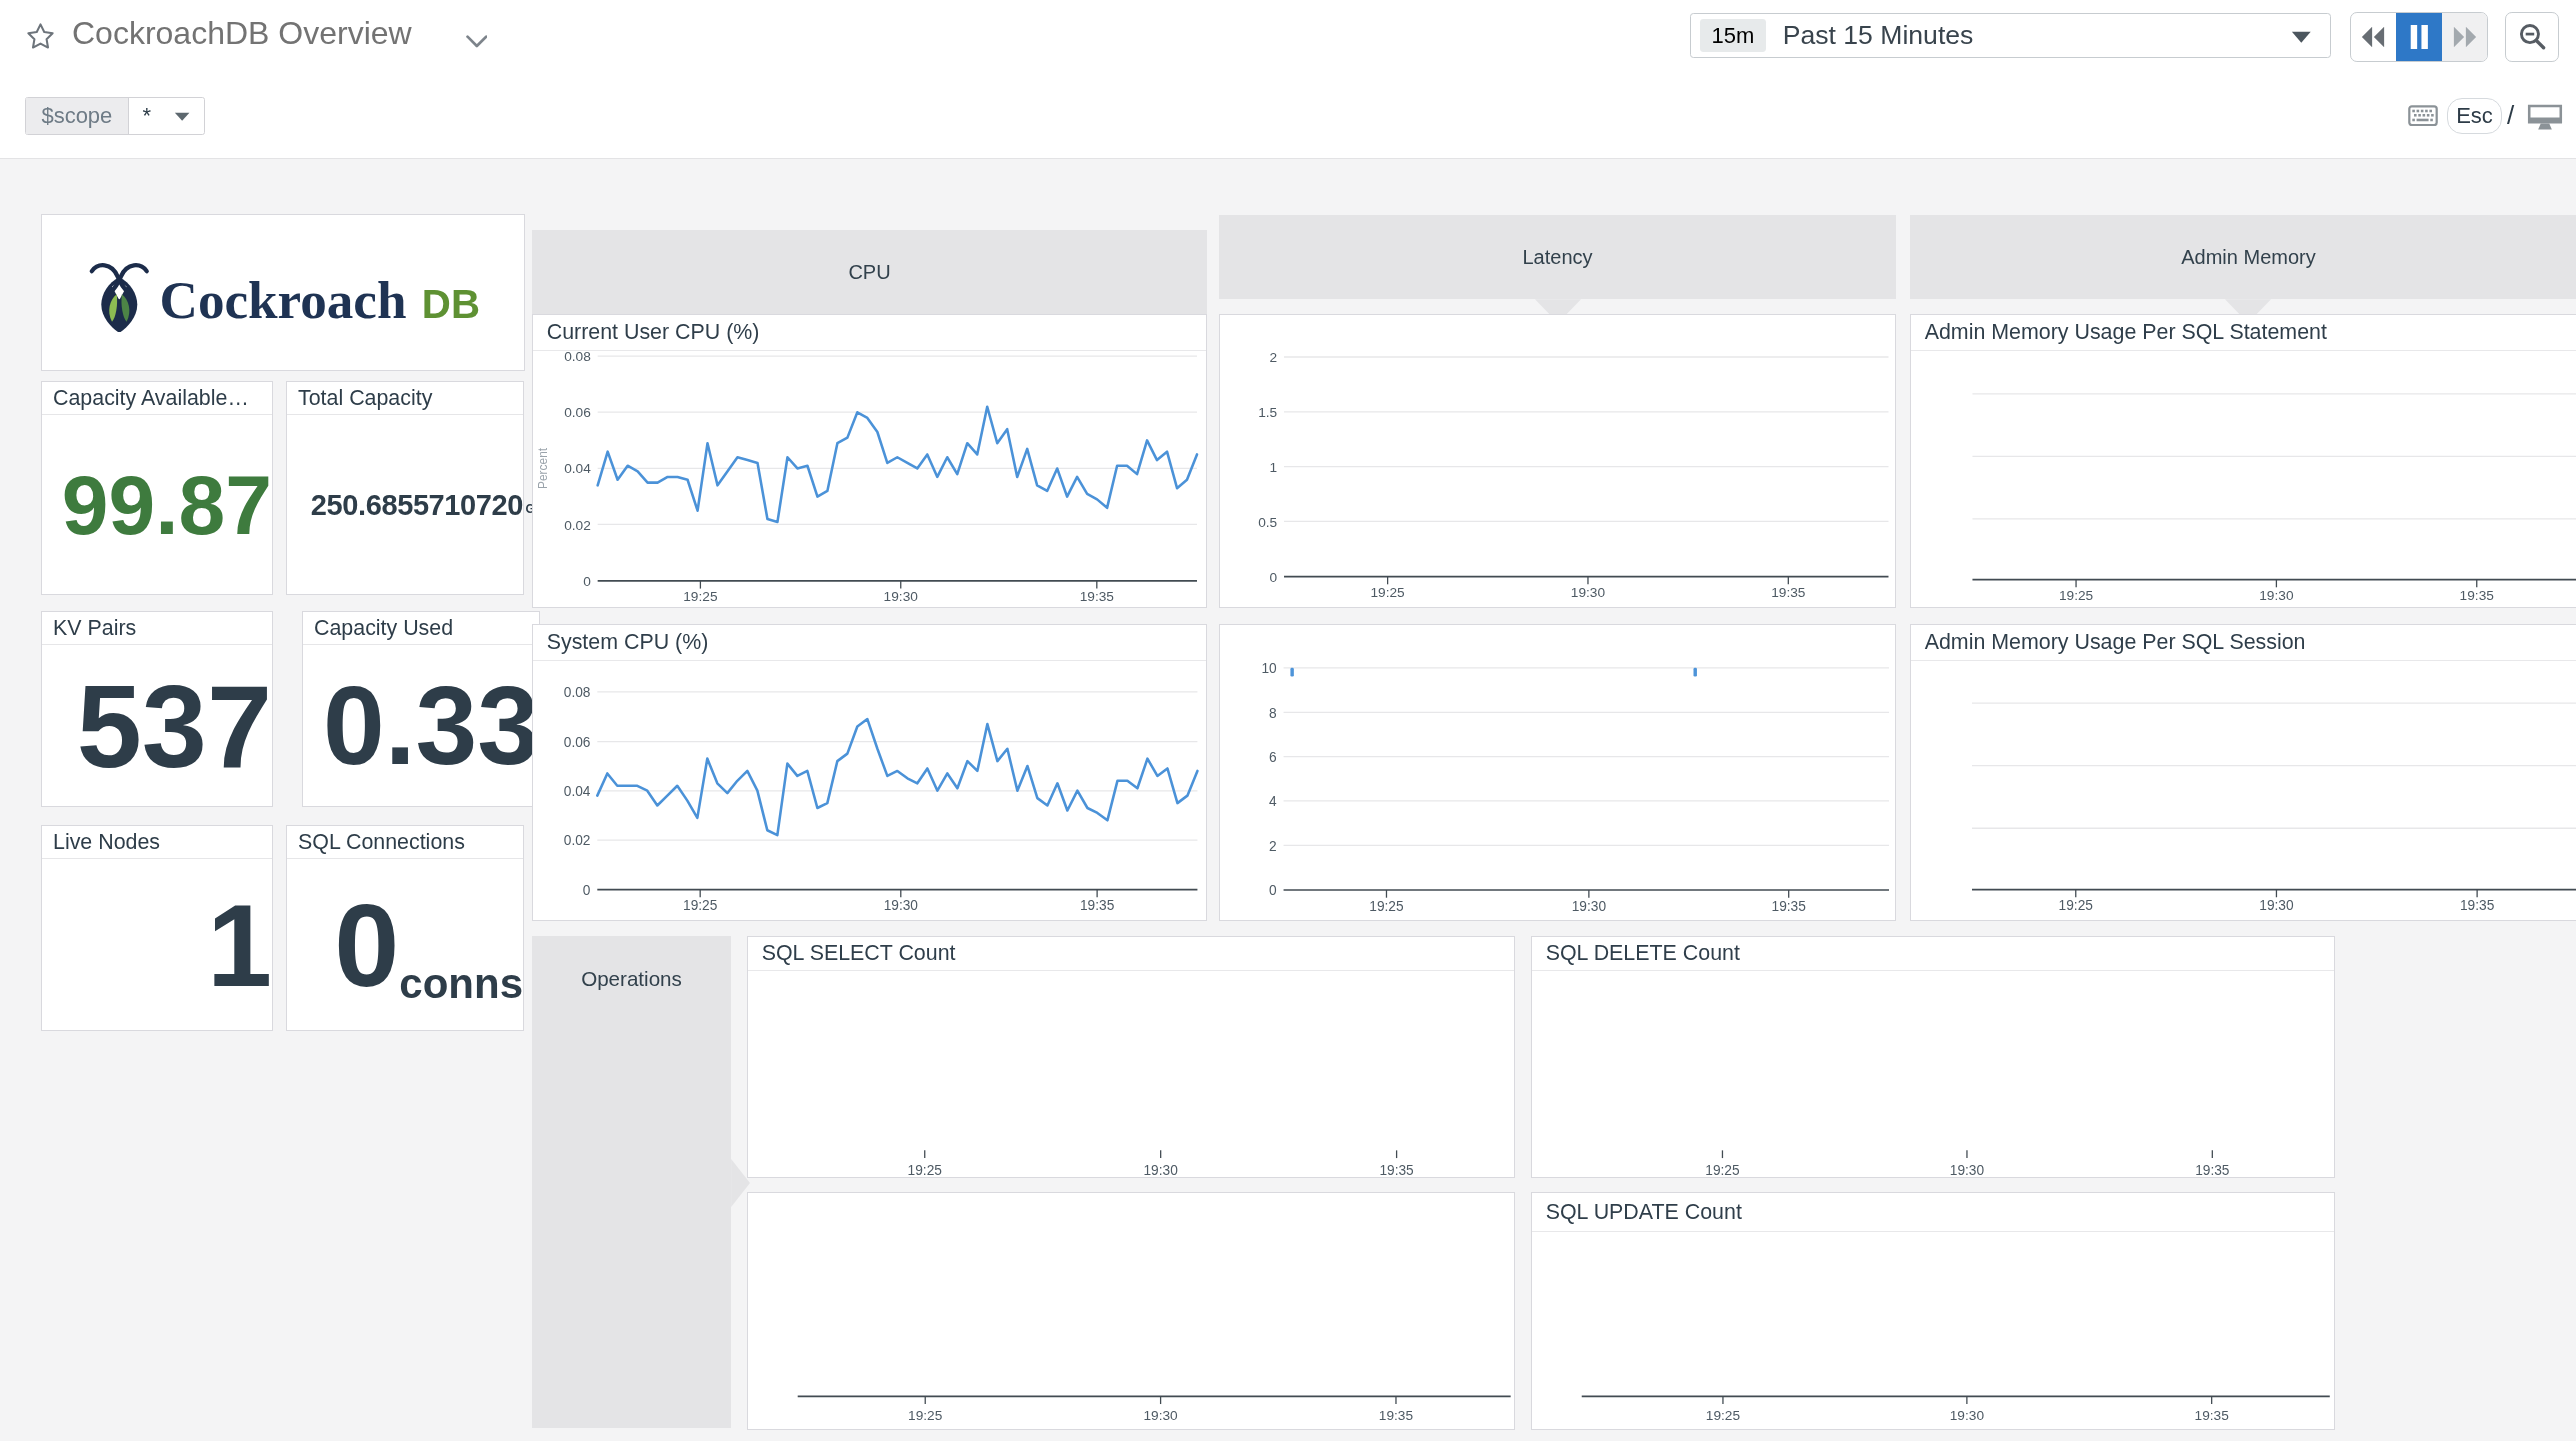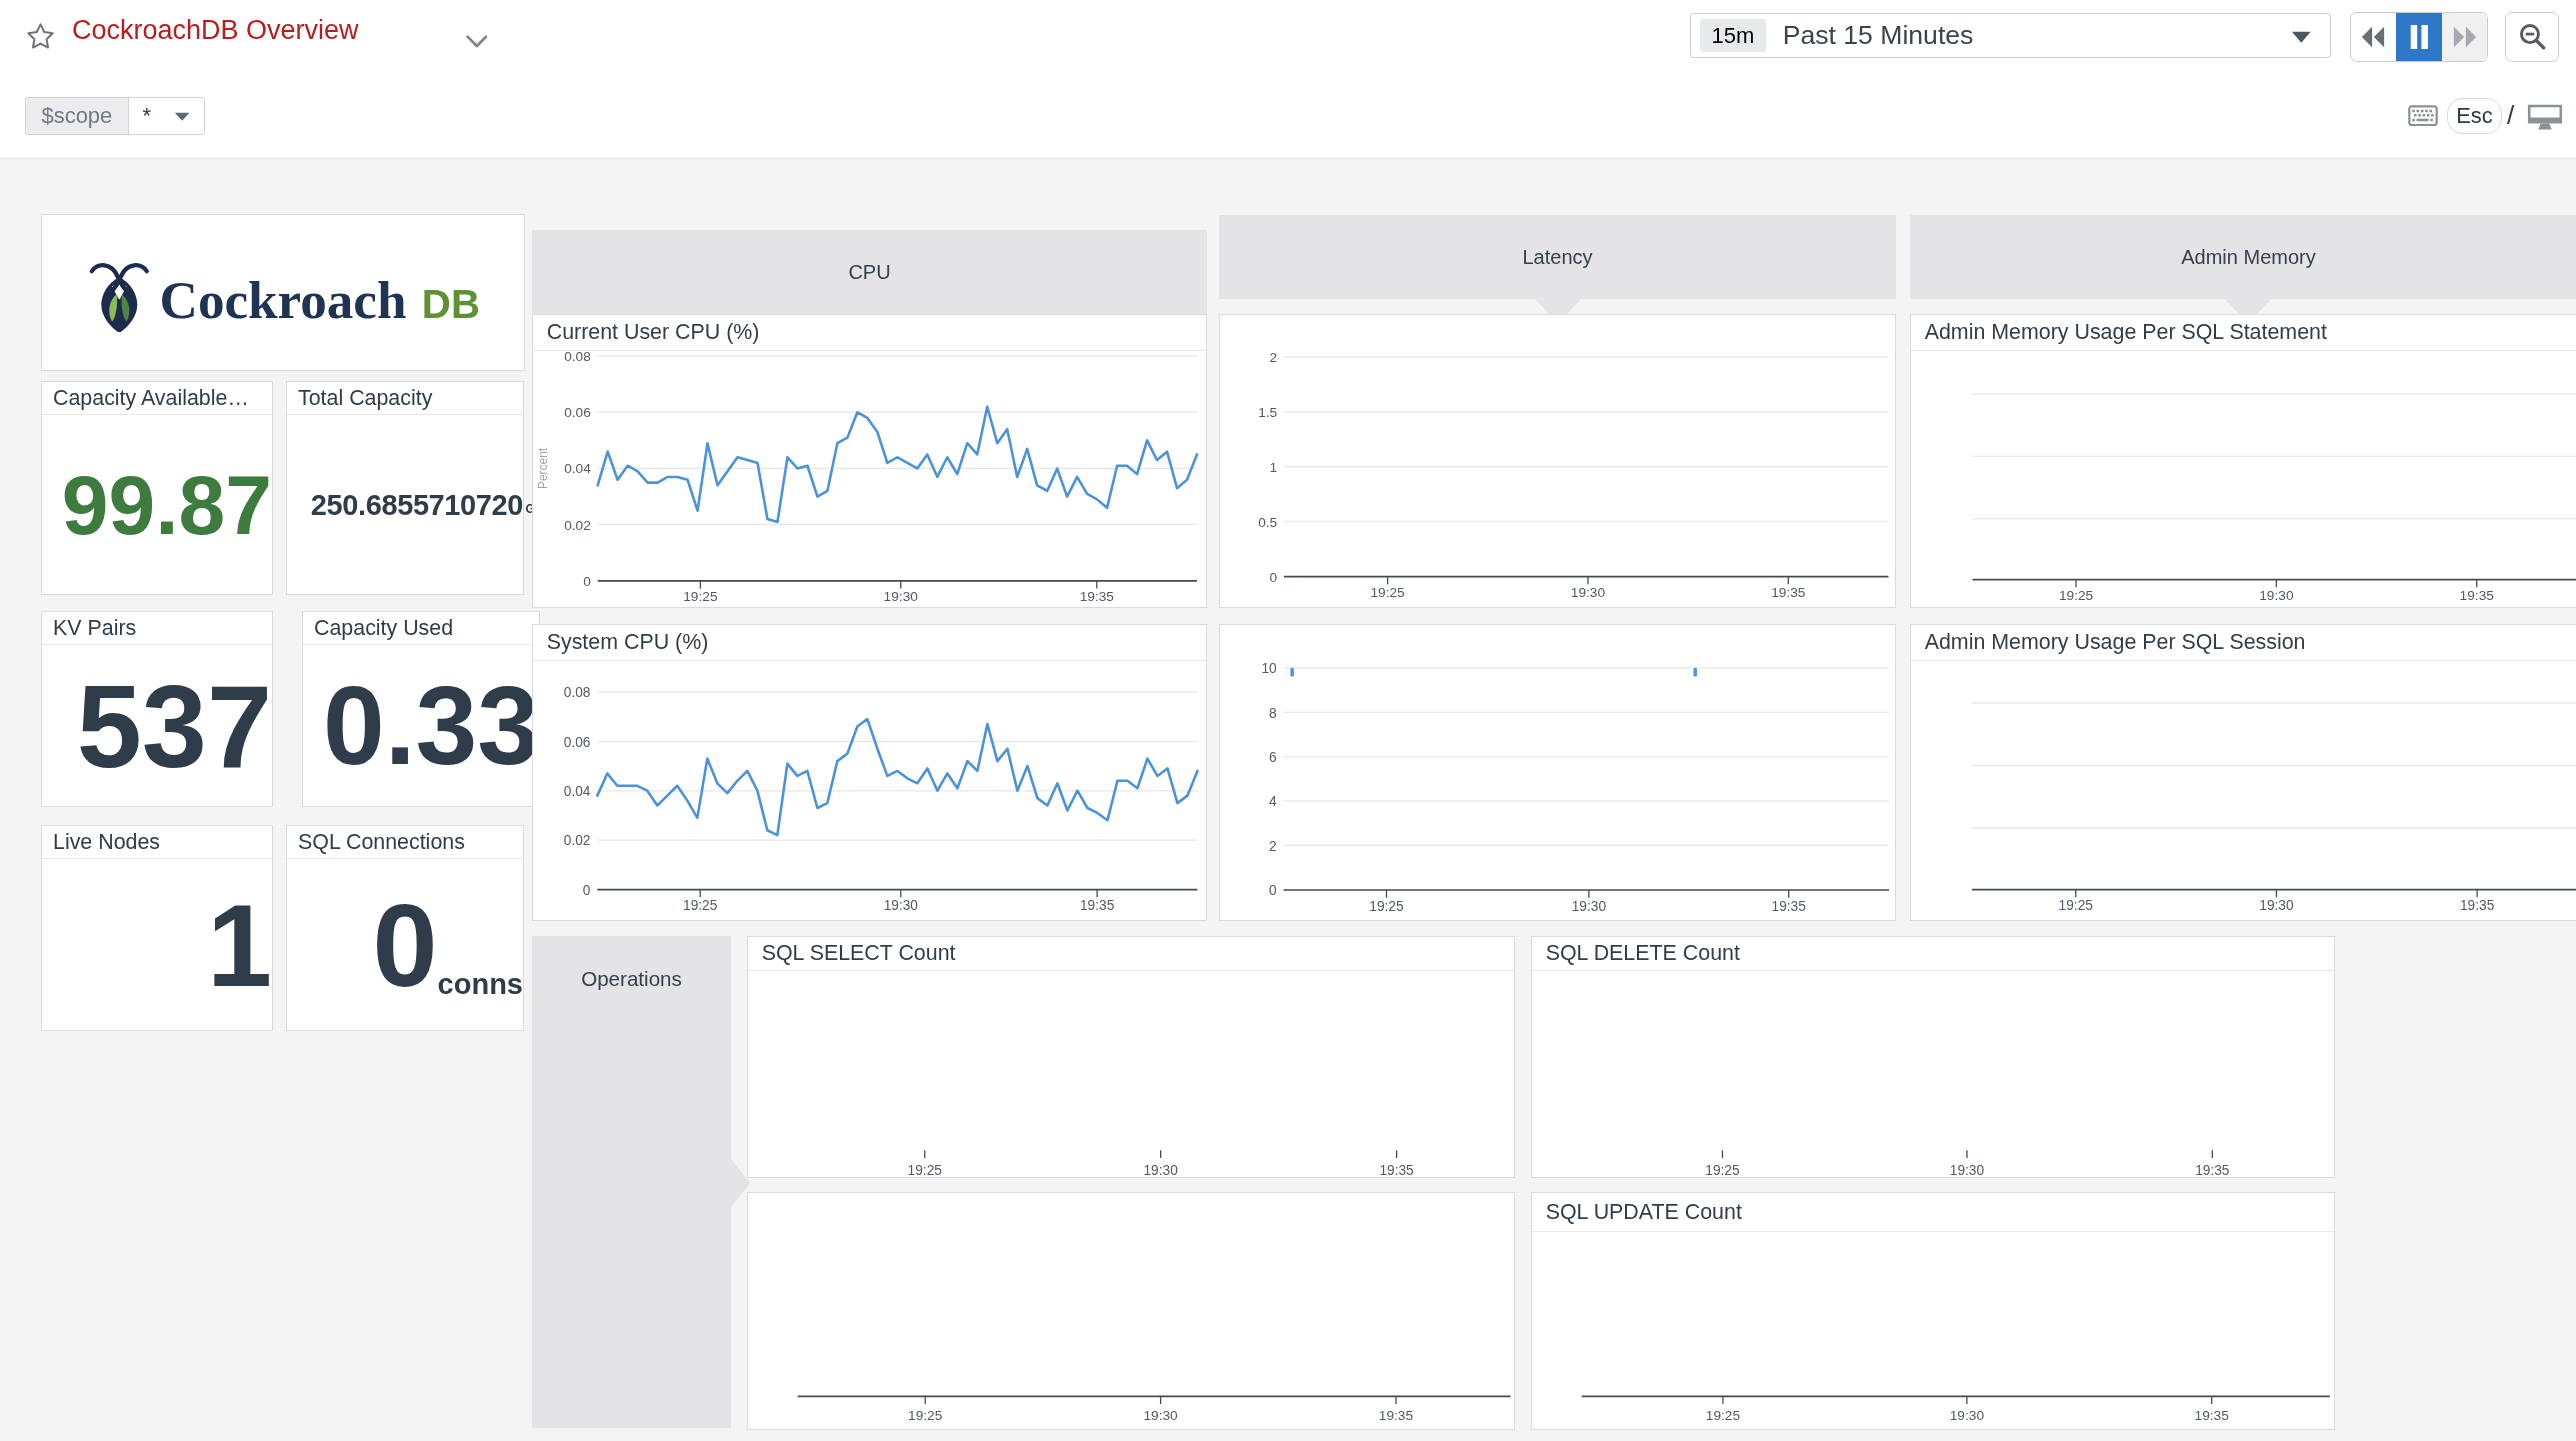--- a/index.html
+++ b/index.html
@@ -7,21 +7,21 @@
 .card {position:absolute;background:#fff;border:0.9px solid #d9d9de}
 .ctitle {border-bottom:0.9px solid #e8e8ea;font-size:21.4px;color:#2f3e4a;padding-left:13.7px;display:flex;align-items:center}
 .stitle {height:33px;border-bottom:0.9px solid #e6e6e8;font-size:21.4px;color:#2e3d49;padding-left:11px;display:flex;align-items:center;white-space:nowrap;overflow:hidden}
 .sbody {position:absolute;left:0;top:34px;right:0;bottom:0;display:flex;align-items:center;justify-content:flex-end;color:#2e3d49}
 .banner {position:absolute;height:84px;background:#e4e4e6;display:flex;align-items:center;justify-content:center;font-size:20px;color:#32414c}
 </style></head><body>
 <div id="hdr">
     <svg style="position:absolute;left:25px;top:20.6px" width="31" height="31" viewBox="0 0 24 24">
 <path d="M12 2.6l2.9 5.9 6.5.95-4.7 4.6 1.1 6.5L12 17.5l-5.8 3.05 1.1-6.5-4.7-4.6 6.5-.95z" fill="none" stroke="#6d747b" stroke-width="1.6" stroke-linejoin="round"></path>
     </svg>
-    <div style="position:absolute;left:72px;top:14.6px;font-size:27px;color:#b91c1c">CockroachDB Overview</div>
+    <div style="position:absolute;left:72px;top:14.6px;font-size:32px;color:#737373">CockroachDB Overview</div>
     <svg style="position:absolute;left:465px;top:34px" width="22" height="14.6" viewBox="0 0 26 17">
       <path d="M3,3 L14,14 L25,3" fill="none" stroke="#7d848b" stroke-width="3.2" stroke-linecap="round" stroke-linejoin="round"></path>
     </svg>
     <div style="position:absolute;left:25px;top:97px;height:38px;border:0.9px solid #d2d2d6;border-radius:2.6px;display:flex;background:#fff">
 <div style="background:#ececee;color:#6e7b86;font-size:22px;padding:0 15.4px;display:flex;align-items:center;border-right:0.9px solid #d2d2d6">$scope</div>
 <div style="padding:0 13.7px;display:flex;align-items:center;font-size:22px;color:#2e3d49;width:75px;justify-content:space-between">*
 <svg width="16.3" height="10.3" viewBox="0 0 19 12">
           <path d="M1,2 L18,2 L9.5,11.5 Z" fill="#5d686f"></path>
         </svg></div>
     </div>
@@ -126,21 +126,21 @@
 <div class="card" style="left:41px;top:825px;width:232px;height:206px">
     <div class="stitle">Live Nodes</div>
     <div class="sbody">
       <span style="font-weight:bold;font-size:117px">1</span>
     </div>
   </div>
 <div class="card" style="left:286px;top:825px;width:238px;height:206px">
     <div class="stitle">SQL Connections</div>
     <div class="sbody">
       <span style="font-weight:bold;font-size:117px">0</span>
-      <span style="font-weight:bold;font-size:29px;margin-top:78px">conns</span>
+      <span style="font-weight:bold;font-size:42px;margin-top:78px">conns</span>
     </div>
   </div>
 <div class="banner" style="left:532px;top:230px;width:675px">CPU</div>
 <svg style="position:absolute;left:846px;top:299px" width="46" height="25" viewBox="0 0 54 29">
     <path d="M0,0 L54,0 L27,28 Z" fill="#e4e4e6"></path>
   </svg>
 <div class="banner" style="left:1219px;top:215px;width:677px">Latency</div>
 <svg style="position:absolute;left:1535px;top:299px" width="46" height="25" viewBox="0 0 54 29">
     <path d="M0,0 L54,0 L27,28 Z" fill="#e4e4e6"></path>
   </svg>

